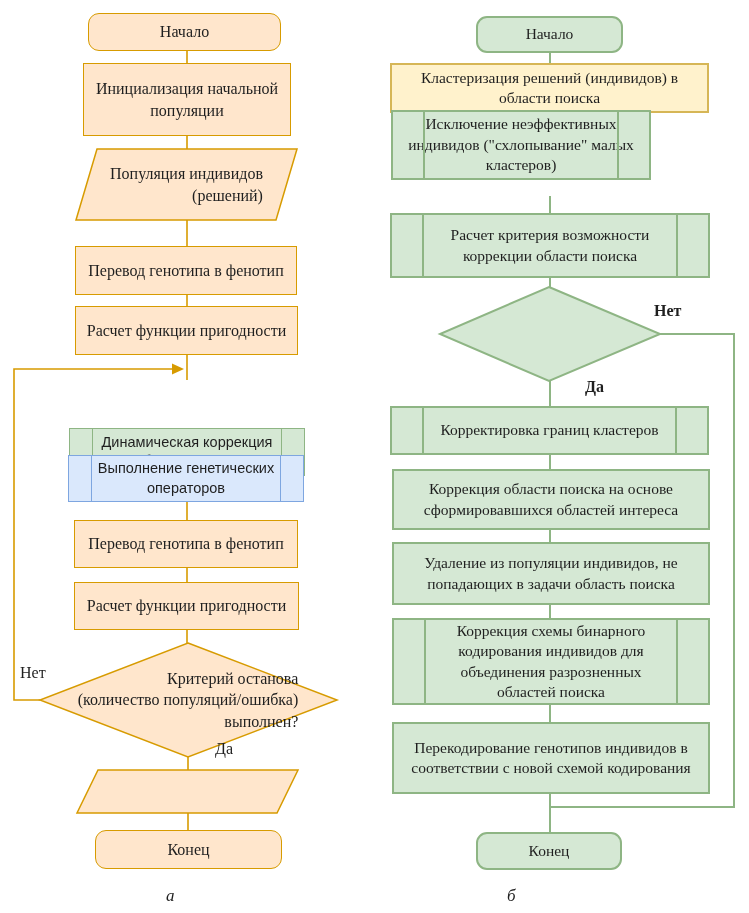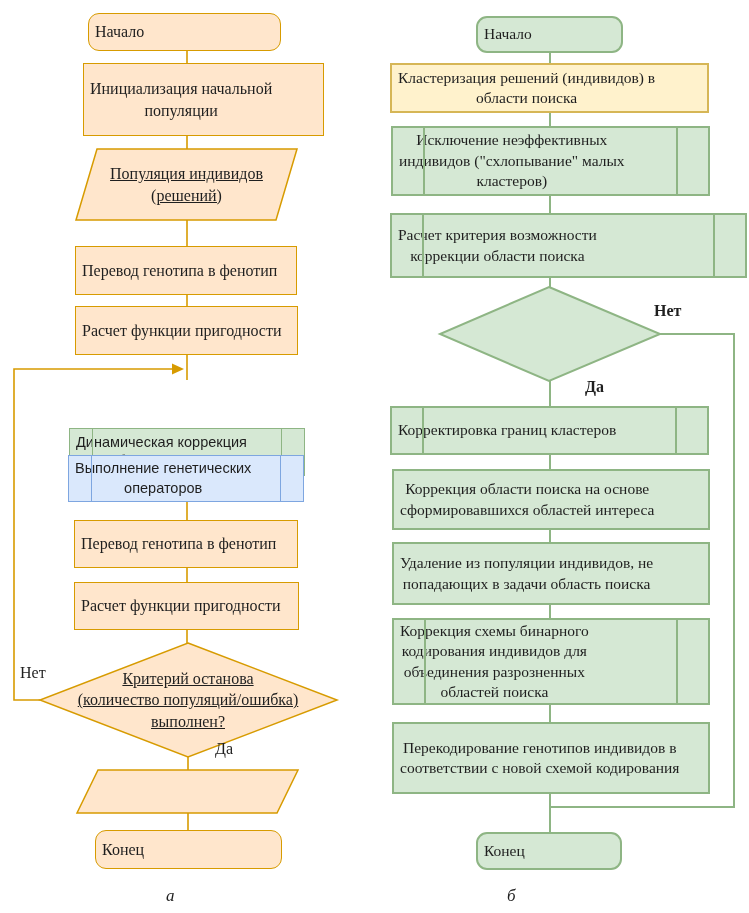--- a/index.html
+++ b/index.html
@@ -1,35 +1,35 @@
 <!DOCTYPE html>
 <html><head>
 <meta charset="utf-8">
 <style>
   html,body{margin:0;padding:0;background:#ffffff;}
   #canvas{position:relative;width:749px;height:913px;background:#ffffff;overflow:hidden;
           font-family:"Liberation Serif",serif;color:#1f1f1f;}
   #wires{position:absolute;left:0;top:0;width:749px;height:913px;}
-  .node{position:absolute;box-sizing:border-box;display:flex;align-items:center;
+  .node{position:absolute;box-sizing:border-box;display:flex;align-items:center;justify-content:center;
         text-align:center;white-space:pre-line;line-height:1.32;padding:2px 6px;}
   .orange{background:#FFE6CC;border:1.5px solid #D79B00;}
   .greenL{background:#D5E8D4;border:1.5px solid #8EB584;margin-top:48px;}
   .greenR{background:#D5E8D4;border:2px solid #8EB584;}
   .blue{background:#DAE8FC;border:1.5px solid #7EA6E0;}
   .yellow{background:#FFF2CC;border:2px solid #D6B656;}
   .oval{border-radius:11px;}
   .serifL{font-family:"Liberation Serif",serif;font-size:16px;}
   .serifR{font-family:"Liberation Serif",serif;font-size:15.5px;}
   .sans{font-family:"Liberation Sans",sans-serif;font-size:14.5px;}
   .bar{position:absolute;top:-1px;bottom:-1px;width:0;}
   .bar.gl{border-left:1.5px solid #8EB584;}
   .bar.gr{border-left:2px solid #8EB584;}
   .bar.bl{border-left:1.5px solid #7EA6E0;}
   .shape-text{position:absolute;display:flex;align-items:center;justify-content:center;
-        text-align:center;white-space:pre-line;line-height:1.35;background:transparent;border:none;text-decoration:underline;}
+        text-align:right;white-space:pre-line;line-height:1.35;background:transparent;border:none;}
   .edge-label{position:absolute;font-family:"Liberation Serif",serif;font-size:16px;}
   .edge-label.bold{font-weight:bold;}
   .caption{position:absolute;font-family:"Liberation Serif",serif;font-style:italic;font-size:17px;}
 </style>
 </head>
 <body>
 
 <div id="canvas">
 
   <svg id="wires" viewBox="0 0 749 913">
@@ -68,21 +68,21 @@
       <path d="M660 334 H734 V807 H551"></path>
     </g>
 
     <polygon points="549,287 660,334 549,381 440,334" fill="#D5E8D4" stroke="#8EB584" stroke-width="2"></polygon>
   </svg>
 
   <div class="node orange oval serifL" style="left:88px;top:13px;width:193px;height:38px">
     <span>Начало</span>
   </div>
 
-  <div class="node orange serifL" style="left:83px;top:63px;width:241px;height:73px">
+  <div class="node orange serifL" style="left:83px;top:63px;width:208px;height:73px">
     <span>Инициализация начальной
 популяции</span>
   </div>
 
   <div class="shape-text serifL" style="left:80px;top:149px;width:213px;height:71px">
     <span>Популяция индивидов
 (решений)</span>
   </div>
 
   <div class="node orange serifL" style="left:75px;top:246px;width:222px;height:49px">
@@ -139,29 +139,29 @@
 
   <div class="node greenR oval serifR" style="left:476px;top:16px;width:147px;height:37px">
     <span>Начало</span>
   </div>
 
   <div class="node yellow serifR" style="left:390px;top:63px;width:319px;height:50px">
     <span>Кластеризация решений (индивидов) в
 области поиска</span>
   </div>
 
-  <div class="node greenR serifR" style="left:391px;top:126px;width:319px;height:70px">
+  <div class="node greenR serifR" style="left:391px;top:110px;width:260px;height:70px">
     <i class="bar gr" style="left:30px"></i>
     <i class="bar gr" style="right:30px"></i>
     <span>Исключение неэффективных
 индивидов ("схлопывание" малых
 кластеров)</span>
   </div>
 
-  <div class="node greenR serifR" style="left:390px;top:213px;width:357px;height:65px">
+  <div class="node greenR serifR" style="left:390px;top:213px;width:320px;height:65px">
     <i class="bar gr" style="left:30px"></i>
     <i class="bar gr" style="right:30px"></i>
     <span>Расчет критерия возможности
 коррекции области поиска</span>
   </div>
 
 
   <div class="edge-label bold" style="left:654px;top:302px">
     <span>Нет</span>
   </div>

